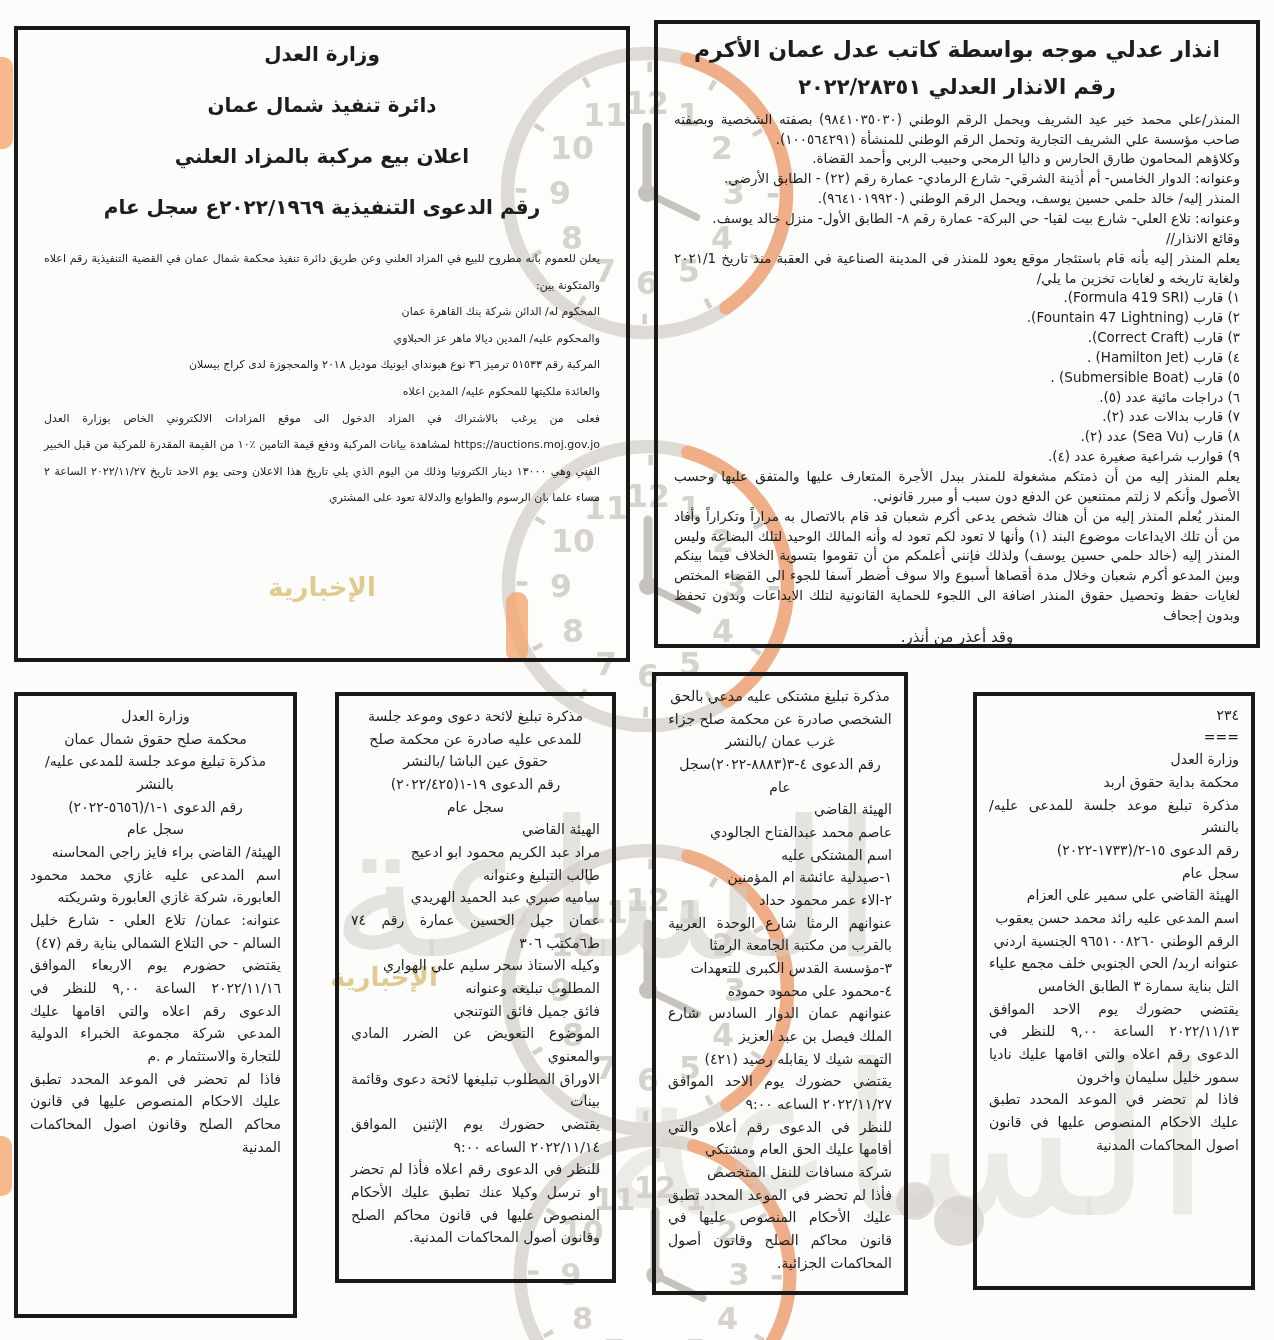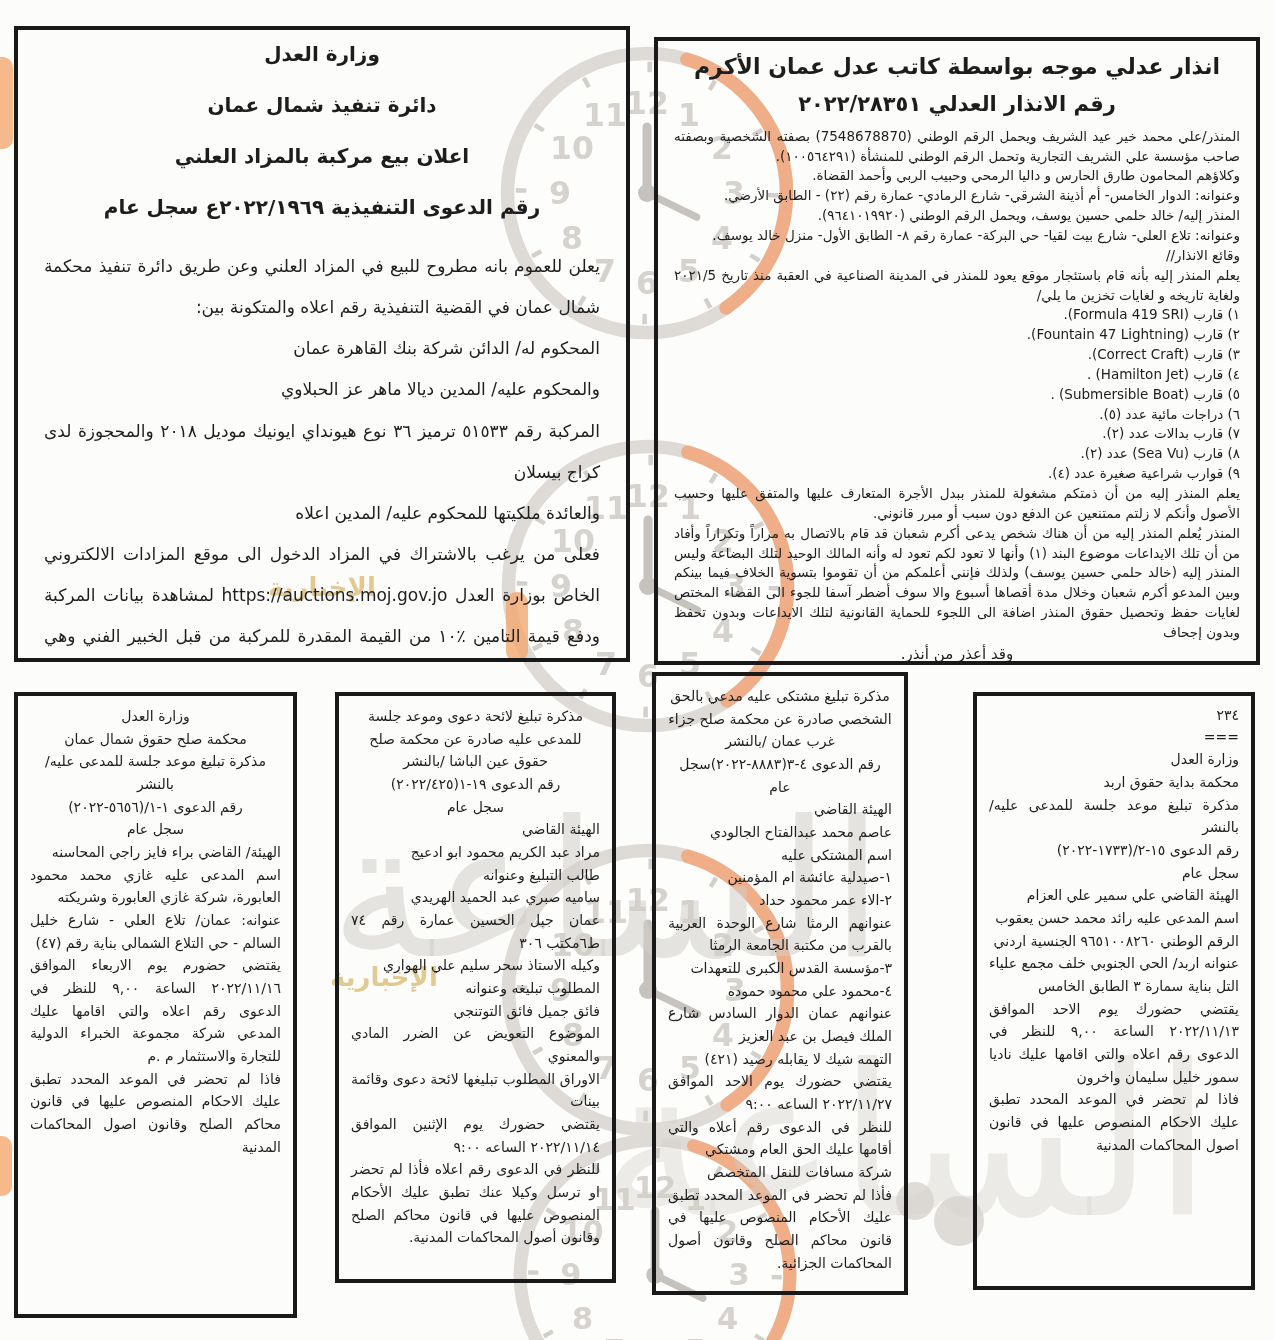--- a/index.html
+++ b/index.html
@@ -40,23 +40,23 @@
     overflow:hidden;
     direction:rtl;
   }
   .tline{display:block;}
   
   .box-auction{left:14px;top:26px;width:616px;height:636px;padding:12px 26px;}
   .a-titles .tline{
     text-align:center;font-weight:700;font-size:20px;
     margin:0 0 26px;line-height:1.25;
   }
-  .a-body{font-size:17px;line-height:2.42;text-align:justify;}
-  
-  .box-warning{left:654px;top:37px;width:606px;height:628px;padding:8px 16px;}
+  .a-body{font-size:11px;line-height:2.42;text-align:justify;}
+  
+  .box-warning{left:654px;top:20px;width:606px;height:628px;padding:8px 16px;}
   .w-title-main{text-align:center;font-weight:700;font-size:22px;margin:4px 0 10px;line-height:1.3;}
   .w-title-num{text-align:center;font-weight:700;font-size:21px;margin:0 0 10px;line-height:1.2;}
   .w-body{font-size:13.5px;line-height:1.47;text-align:justify;}
   .w-items .tline{text-align:right;}
   .w-excuse{font-size:15px;line-height:1.47;text-align:center;}
   .w-sig{font-size:13.5px;line-height:1.47;text-align:left;}
   
   .court{padding:9px 12px;font-size:14px;}
   .c-head .tline{text-align:center;line-height:1.62;}
   .c-body .tline{text-align:justify;text-align-last:right;line-height:1.62;}
@@ -137,27 +137,27 @@
       <div class="tline">والعائدة ملكيتها للمحكوم عليه/ المدين اعلاه</div>
       <div class="tline">فعلى من يرغب بالاشتراك في المزاد الدخول الى موقع المزادات الالكتروني الخاص بوزارة العدل https://auctions.moj.gov.jo لمشاهدة بيانات المركبة ودفع قيمة التامين ٪١٠ من القيمة المقدرة للمركبة من قبل الخبير الفني وهي ١٣٠٠٠ دينار الكترونيا وذلك من اليوم الذي يلي تاريخ هذا الاعلان وحتى يوم الاحد تاريخ ٢٠٢٢/١١/٢٧ الساعة ٢ مساء علما بان الرسوم والطوابع والدلالة تعود على المشتري</div>
     </div>
 
 </section>
 
 <section class="box box-warning" lang="ar">
   <div class="w-title-main">انذار عدلي موجه بواسطة كاتب عدل عمان الأكرم</div>
   <div class="w-title-num">رقم الانذار العدلي ٢٠٢٢/٢٨٣٥١</div>
   <div class="w-body">
-      <div class="tline">المنذر/علي محمد خير عيد الشريف ويحمل الرقم الوطني (7548678870) بصفته الشخصية وبصفته صاحب مؤسسة علي الشريف التجارية وتحمل الرقم الوطني للمنشأة (١٠٠٥٦٤٢٩١).</div>
+      <div class="tline">المنذر/علي محمد خير عيد الشريف ويحمل الرقم الوطني (٩٨٤١٠٣٥٠٣٠) بصفته الشخصية وبصفته صاحب مؤسسة علي الشريف التجارية وتحمل الرقم الوطني للمنشأة (١٠٠٥٦٤٢٩١).</div>
       <div class="tline">وكلاؤهم المحامون طارق الحارس و داليا الرمحي وحبيب الربي وأحمد القضاة.</div>
       <div class="tline">وعنوانه: الدوار الخامس- أم أذينة الشرقي- شارع الرمادي- عمارة رقم (٢٢) - الطابق الأرضي.</div>
       <div class="tline">المنذر إليه/ خالد حلمي حسين يوسف، ويحمل الرقم الوطني (٩٦٤١٠١٩٩٢٠).</div>
       <div class="tline">وعنوانه: تلاع العلي- شارع بيت لقيا- حي البركة- عمارة رقم ٨- الطابق الأول- منزل خالد يوسف.</div>
       <div class="tline">وقائع الانذار//</div>
-      <div class="tline">يعلم المنذر إليه بأنه قام باستئجار موقع يعود للمنذر في المدينة الصناعية في العقبة منذ تاريخ ٢٠٢١/5 ولغاية تاريخه و لغايات تخزين ما يلي/</div>
+      <div class="tline">يعلم المنذر إليه بأنه قام باستئجار موقع يعود للمنذر في المدينة الصناعية في العقبة منذ تاريخ ٢٠٢١/1 ولغاية تاريخه و لغايات تخزين ما يلي/</div>
     </div>
   <div class="w-body w-items">
       <div class="tline">١) قارب (Formula 419 SRI).</div>
       <div class="tline">٢) قارب (Fountain 47 Lightning).</div>
       <div class="tline">٣) قارب (Correct Craft).</div>
       <div class="tline">٤) قارب (Hamilton Jet) .</div>
       <div class="tline">٥) قارب (Submersible Boat) .</div>
       <div class="tline">٦) دراجات مائية عدد (٥).</div>
       <div class="tline">٧) قارب بدالات عدد (٢).</div>
       <div class="tline">٨) قارب (Sea Vu) عدد (٢).</div>

